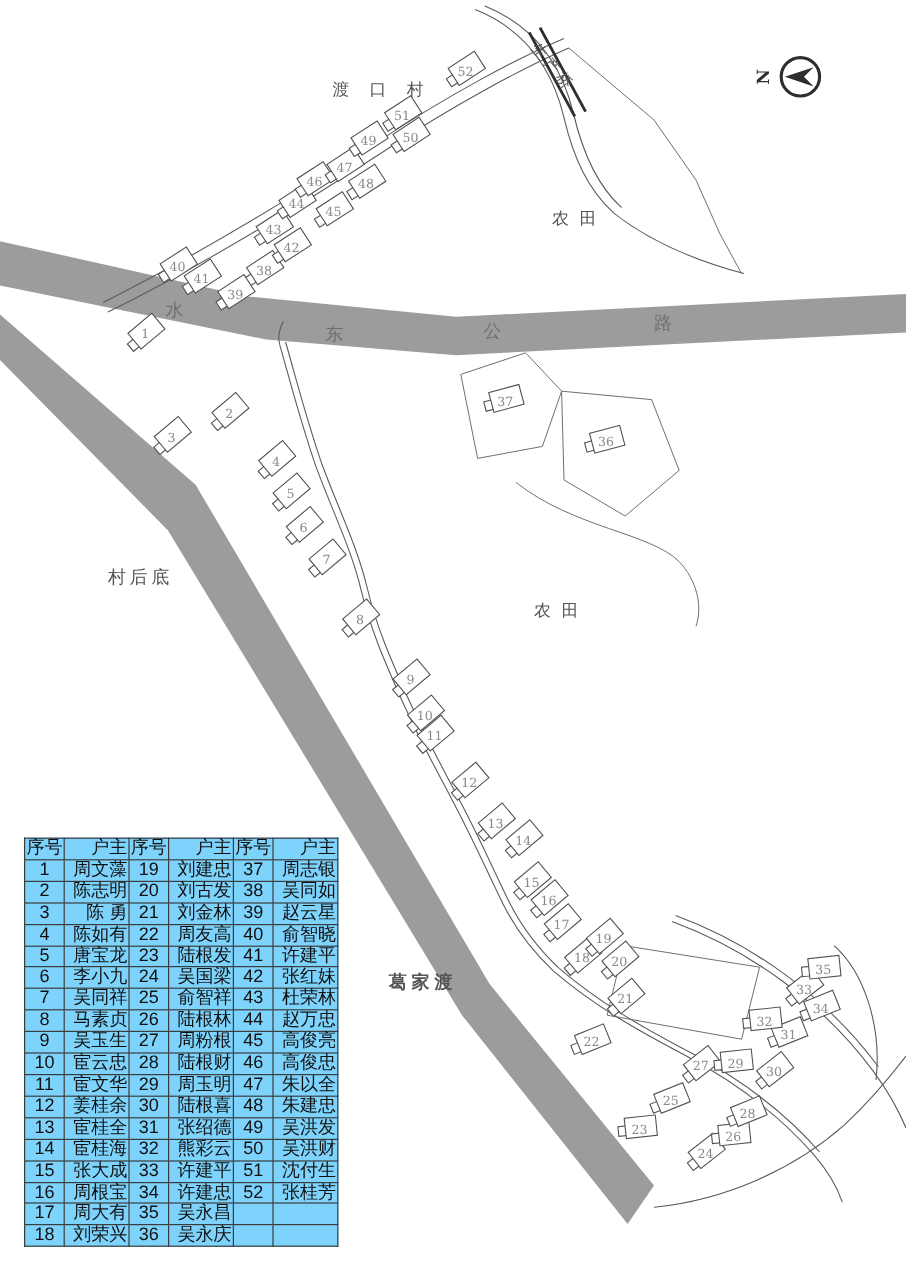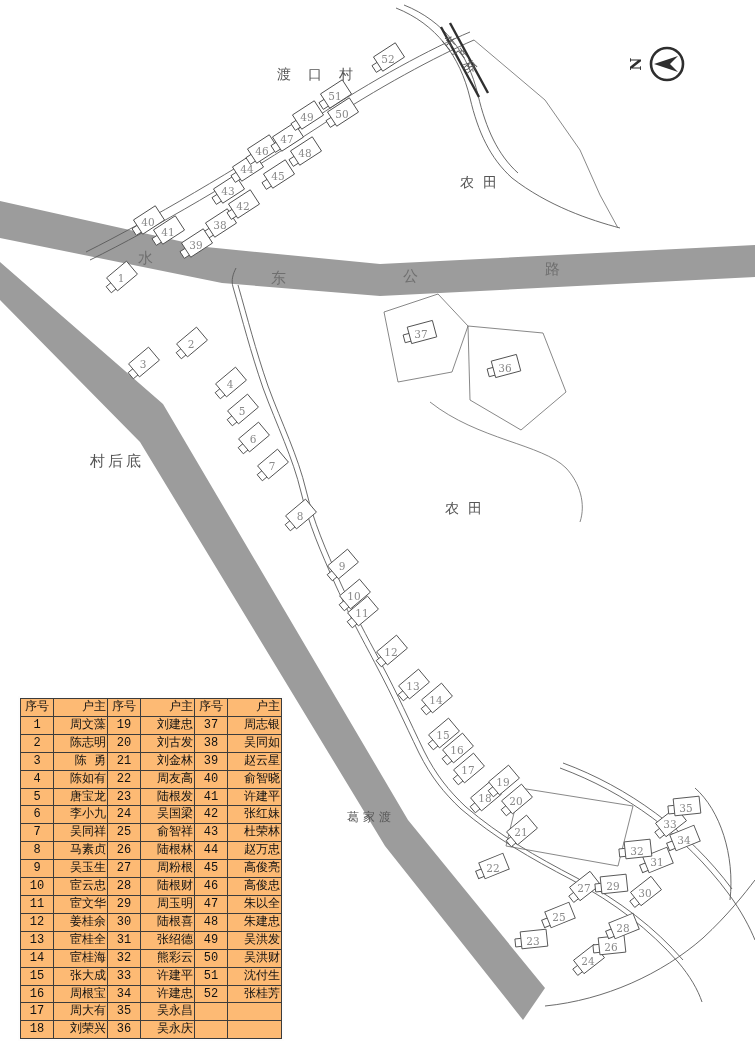--- a/index.html
+++ b/index.html
@@ -9,22 +9,22 @@
   .road{fill:#9c9c9c;stroke:none;}
   .thin{fill:none;stroke:#5a5a5a;stroke-width:0.9;}
   .thin2{fill:none;stroke:#6a6a6a;stroke-width:0.8;}
   .bridge{stroke:#2f2f2f;stroke-width:2.4;fill:none;}
   .house{fill:#ffffff;stroke:#4f4f4f;stroke-width:0.9;}
   .bnum{font-family:"DejaVu Serif",serif;font-size:10.5px;fill:#8a8a8a;text-anchor:middle;}
   .north-n{font-family:"DejaVu Serif",serif;font-size:14px;font-weight:bold;fill:#2e2e2e;text-anchor:middle;}
   .maplabel{position:absolute;color:#555;white-space:nowrap;}
   .roadchar{position:absolute;color:#6f6f6f;font-size:15px;}
   .table-wrap{position:absolute;left:18px;top:696px;background:#fdfdfd;padding:2px;}
-  table{border-collapse:collapse;background:#fdba74;font-family:Liberation Mono, monospace;
-        font-size:12px;color:#111;}
+  table{border-collapse:collapse;background:#7dd3fc;font-family:Liberation Sans, sans-serif;
+        font-size:15px;color:#111;}
   th,td{border:1px solid #3c3c3c;text-align:center;font-weight:400;height:16.9px;
         line-height:16.9px;padding:0 1px;}
   .c-no{width:30px;}
   .c-name{width:51px;text-align:right;}
 </style>
 </head>
 <body>
 
 <div class="stage">
 
@@ -345,23 +345,23 @@
   </svg>
 
   <div class="maplabel" style="left:277px;top:38px;letter-spacing:17px;font-size:14px;margin-top:28px;">渡口村</div>
 
   <div class="maplabel" style="left:452px;top:32px;transform:rotate(50deg);transform-origin:0 0;letter-spacing:3px;font-size:13px;">生产桥</div>
 
   <div class="maplabel" style="left:460px;top:174px;letter-spacing:9px;font-size:14px;">农田</div>
 
   <div class="maplabel" style="left:445px;top:500px;letter-spacing:9px;font-size:14px;">农田</div>
 
-  <div class="maplabel" style="left:90px;top:452px;letter-spacing:3px;font-size:15px;">村后底</div>
-
-  <div class="maplabel" style="left:347px;top:809px;letter-spacing:4px;font-size:12px;">葛家渡</div>
+  <div class="maplabel" style="left:90px;top:472px;letter-spacing:3px;font-size:15px;">村后底</div>
+
+  <div class="maplabel" style="left:324px;top:809px;letter-spacing:4px;font-size:15px;font-weight:bold;">葛家渡</div>
 
   <span class="roadchar" style="left:138px;top:249px;">水</span>
   <span class="roadchar" style="left:271px;top:269px;">东</span>
   <span class="roadchar" style="left:403px;top:267px;">公</span>
   <span class="roadchar" style="left:545px;top:260px;">路</span>
 
   <div class="table-wrap">
     <table>
       <thead>
           <tr>

